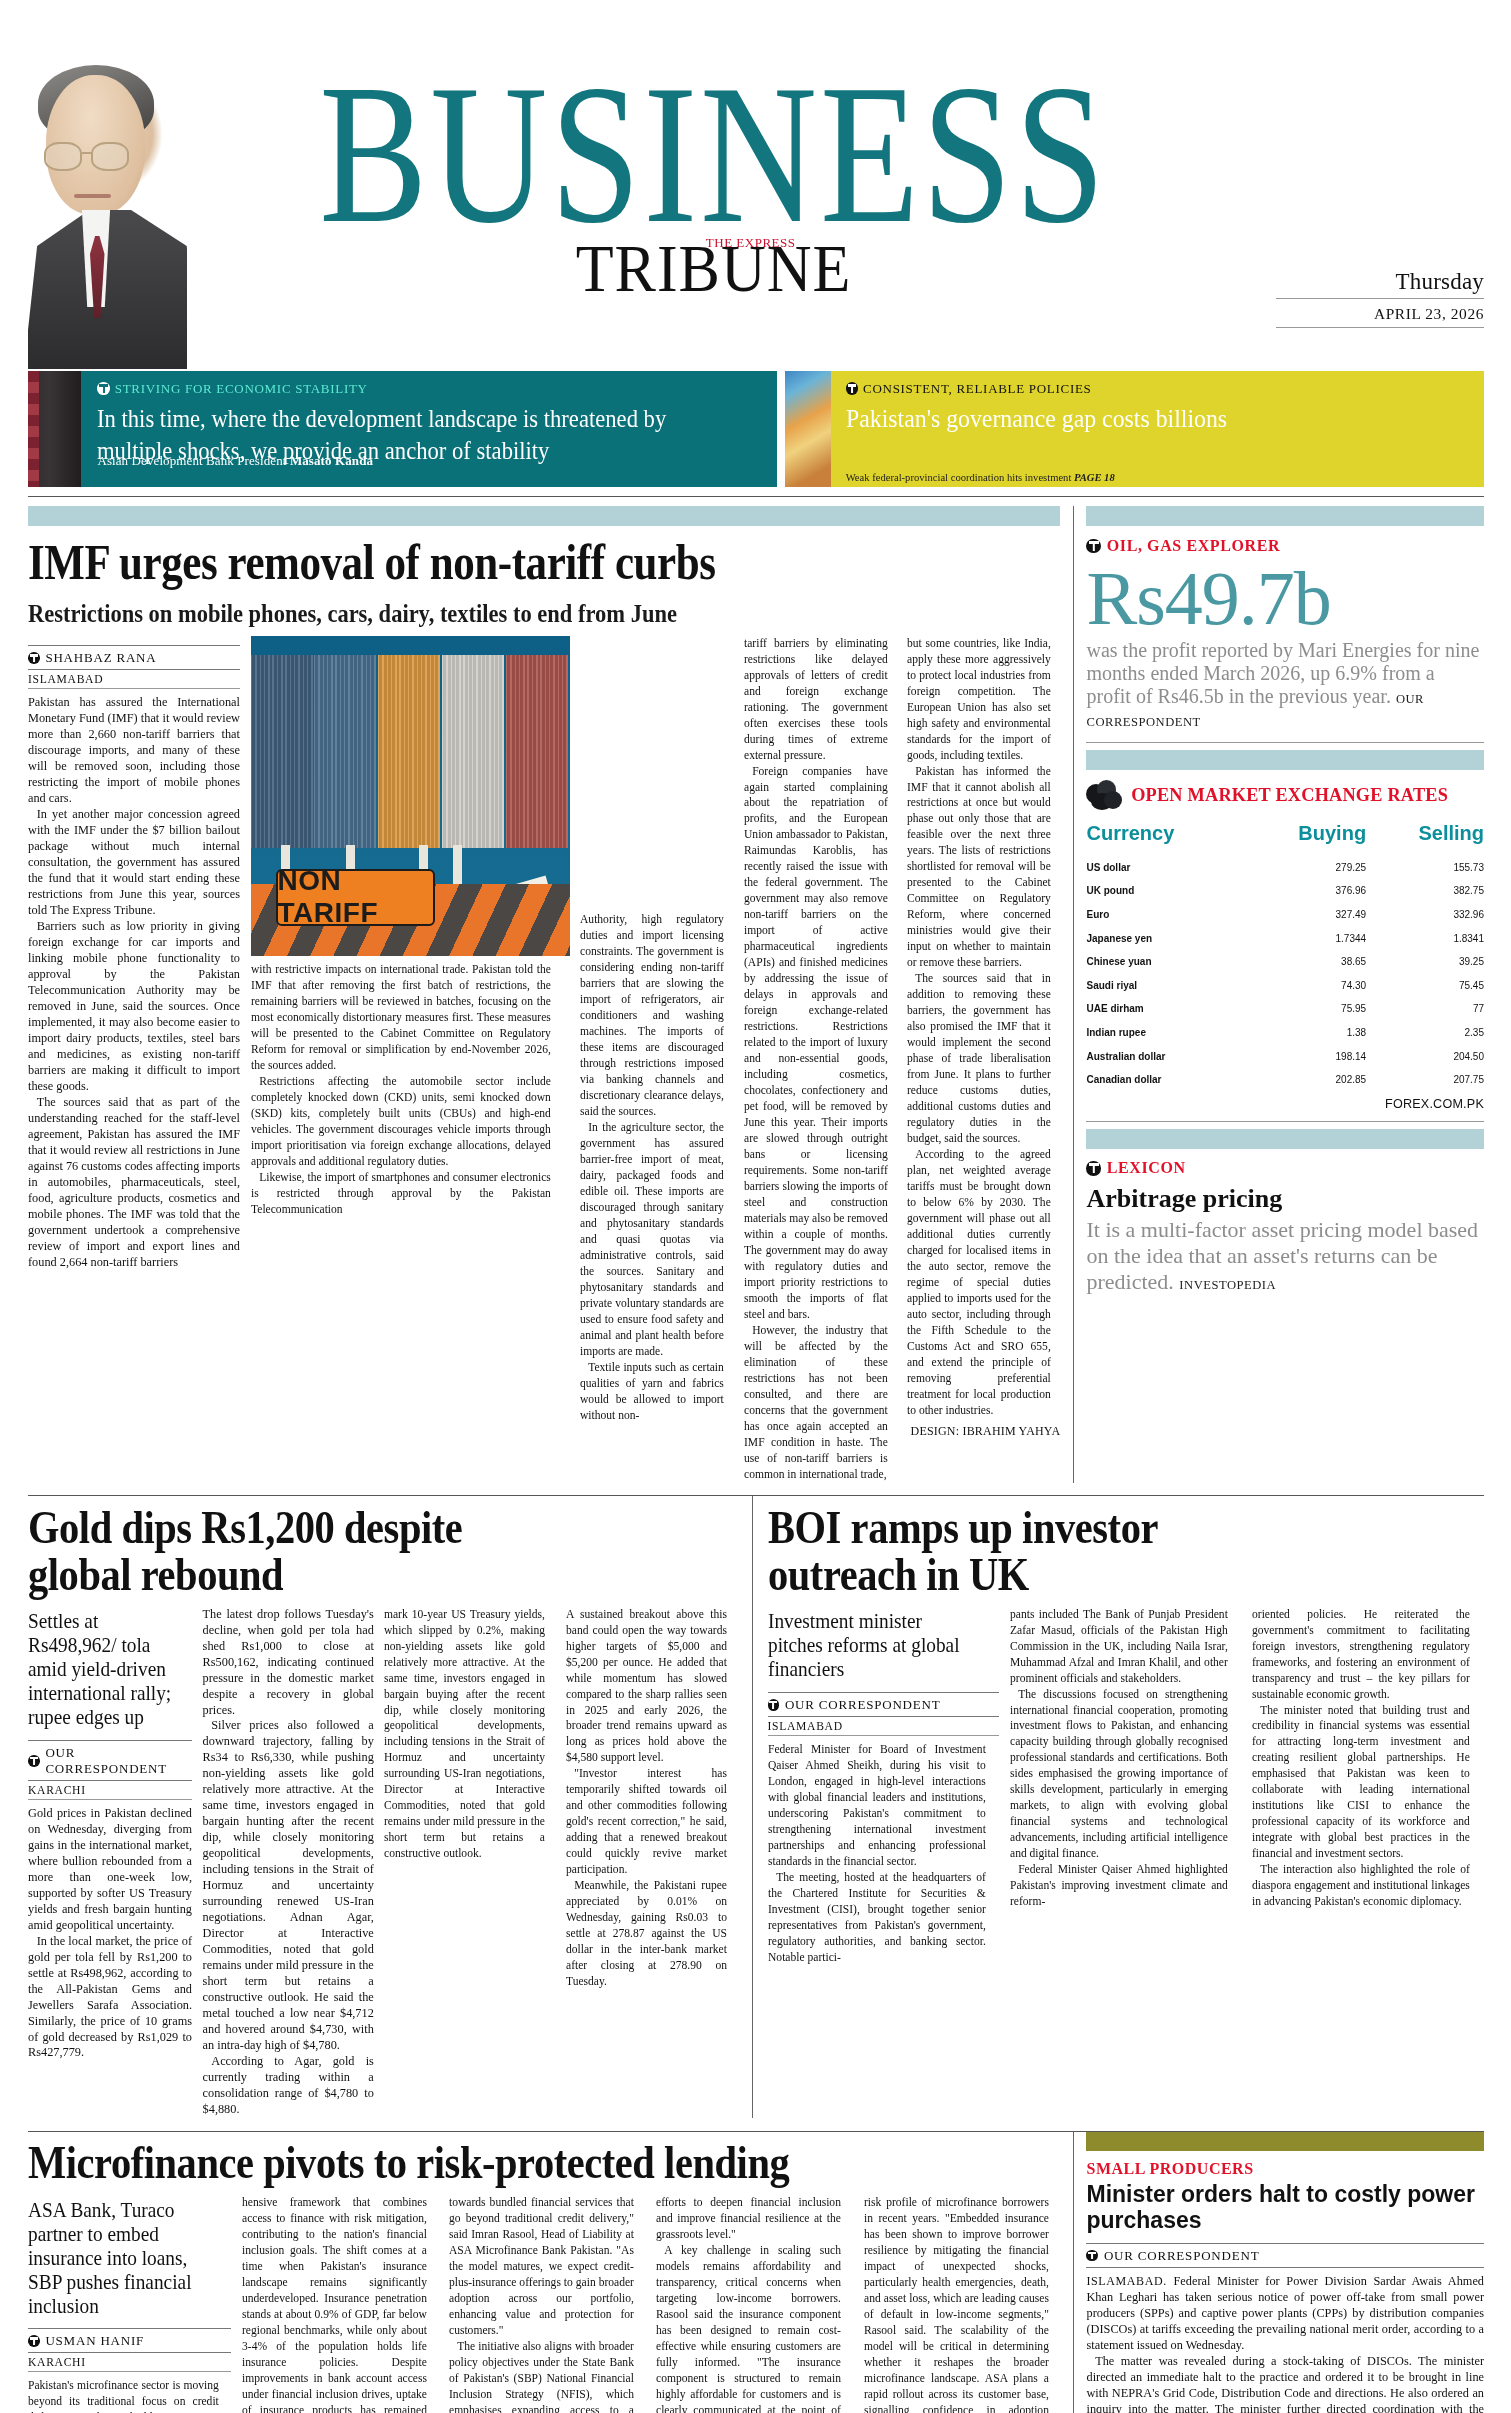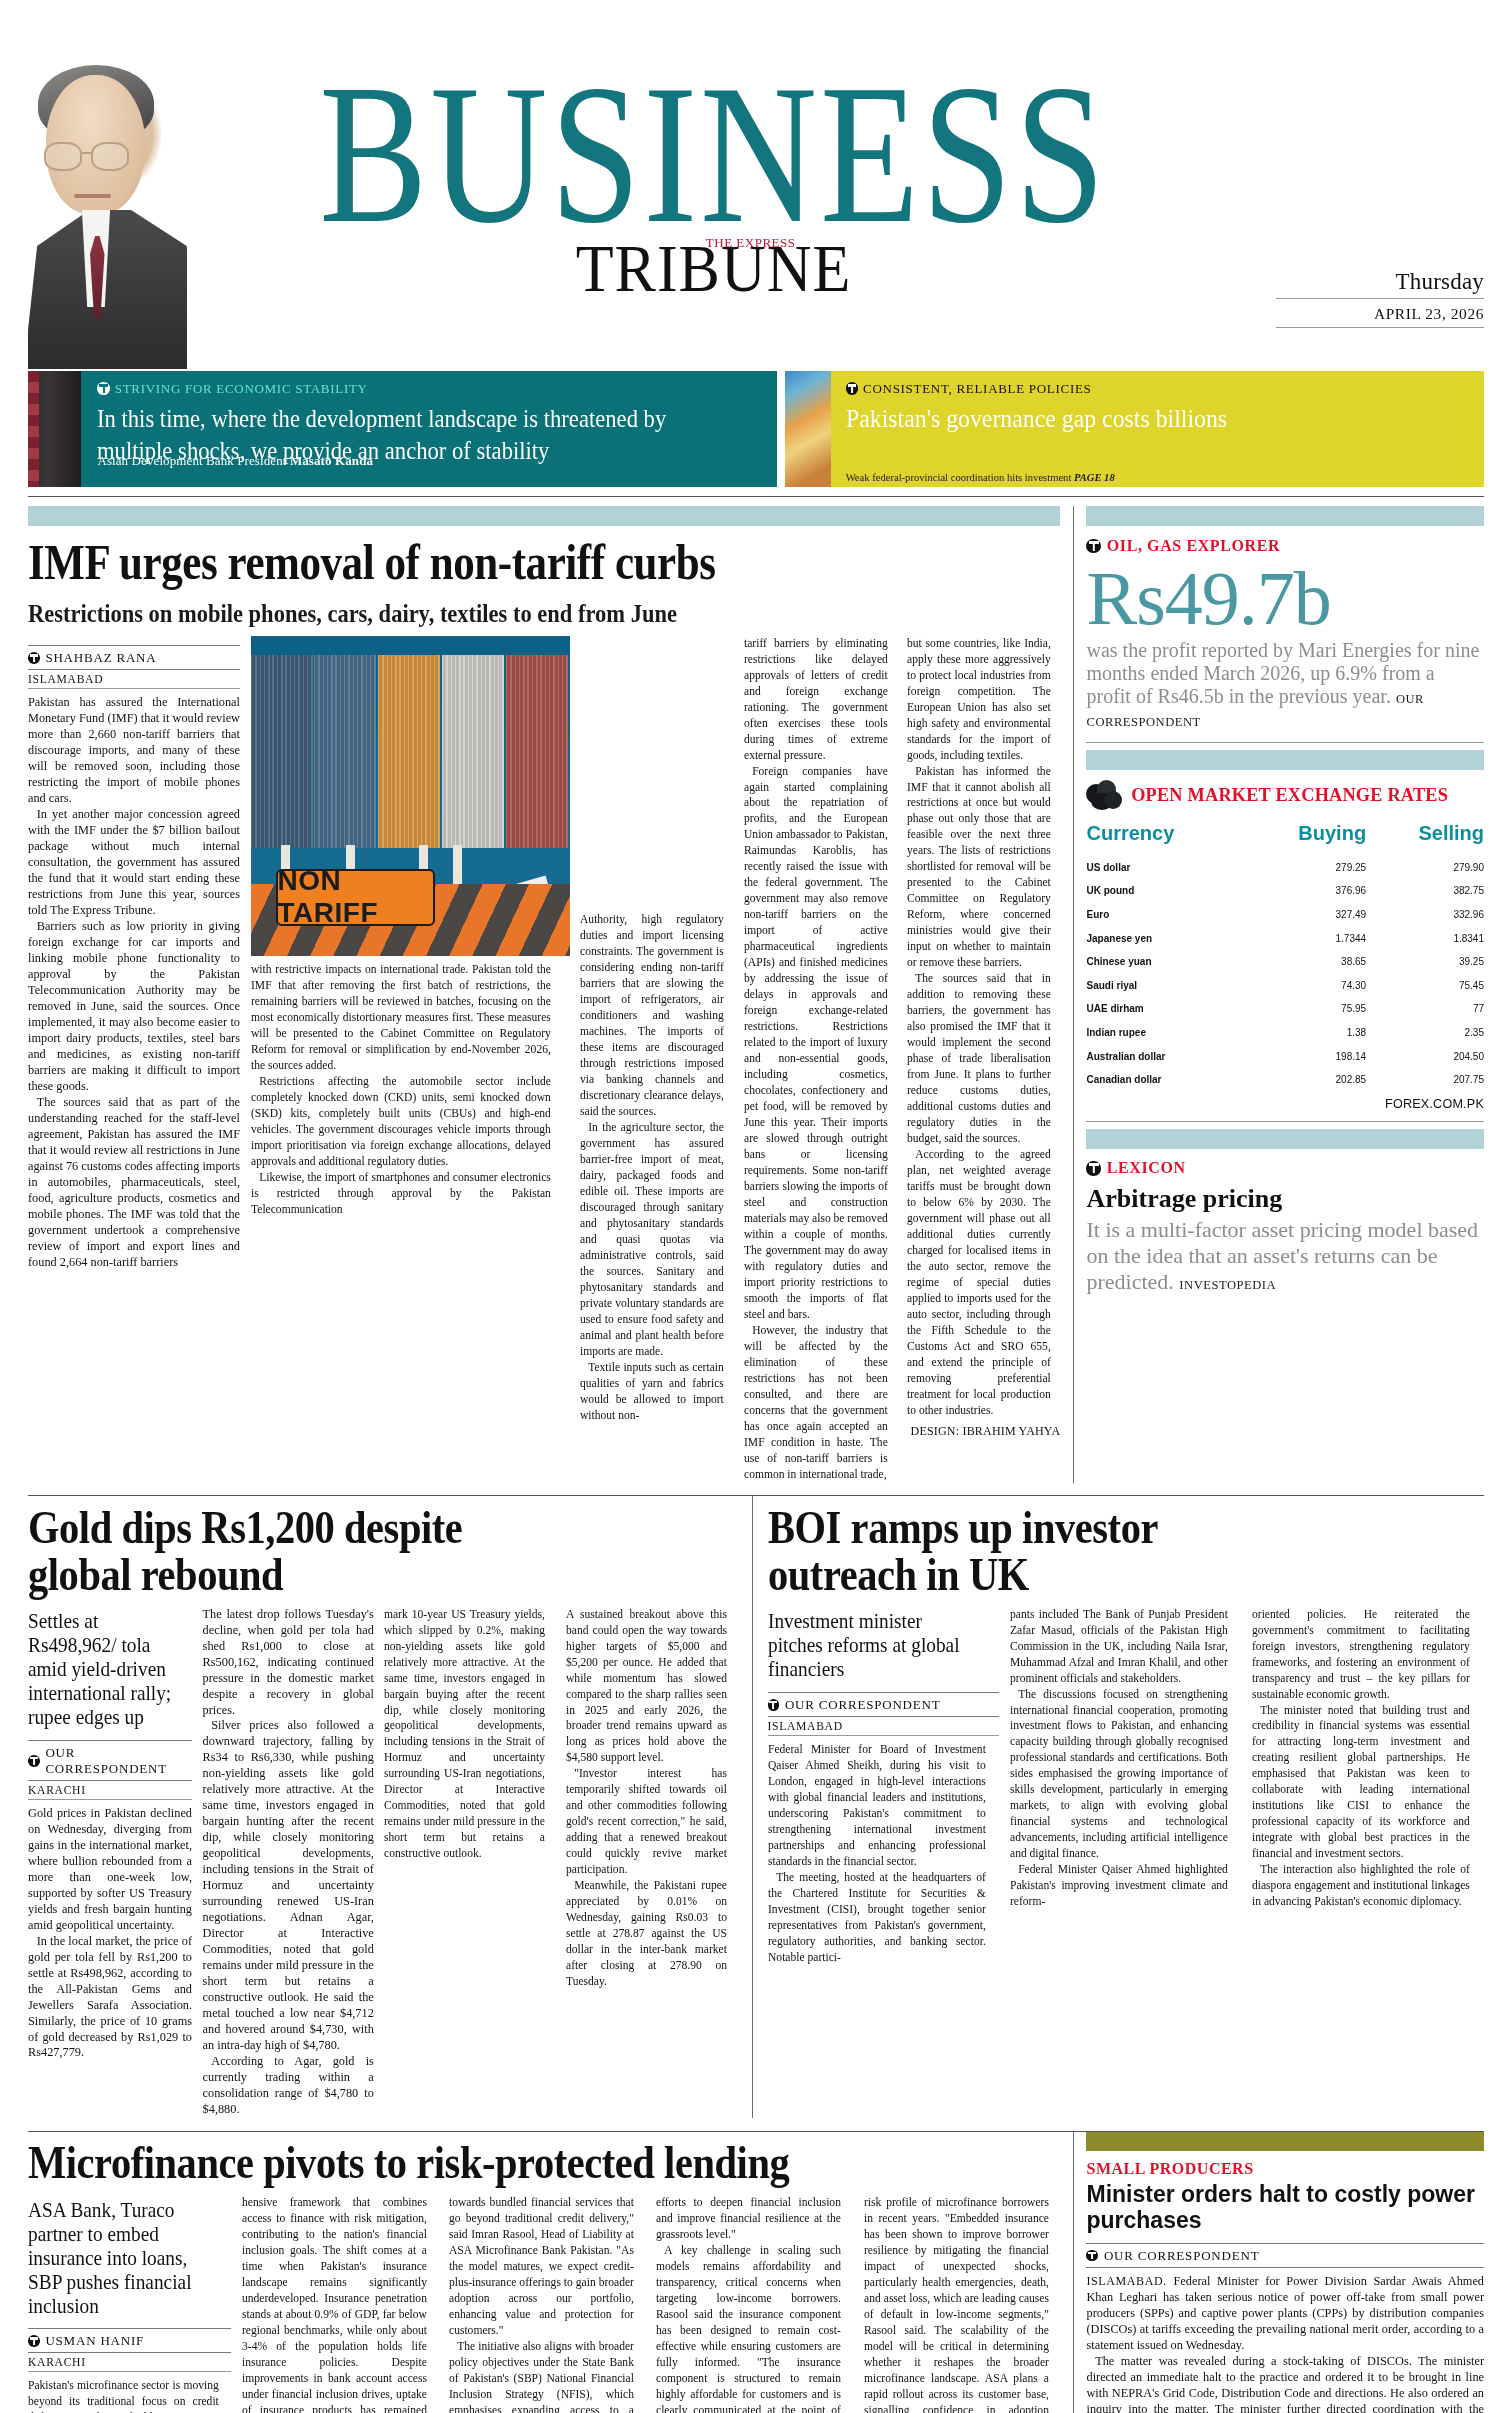--- a/index.html
+++ b/index.html
@@ -453,21 +453,21 @@
           <tr>
             <th>Currency</th>
             <th>Buying</th>
             <th>Selling</th>
           </tr>
         </thead>
         <tbody id="fx-body">
             <tr>
               <td>US dollar</td>
               <td>279.25</td>
-              <td>279.90</td>
+              <td>155.73</td>
             </tr>
             <tr>
               <td>UK pound</td>
               <td>376.96</td>
               <td>382.75</td>
             </tr>
             <tr>
               <td>Euro</td>
               <td>327.49</td>
               <td>332.96</td>

